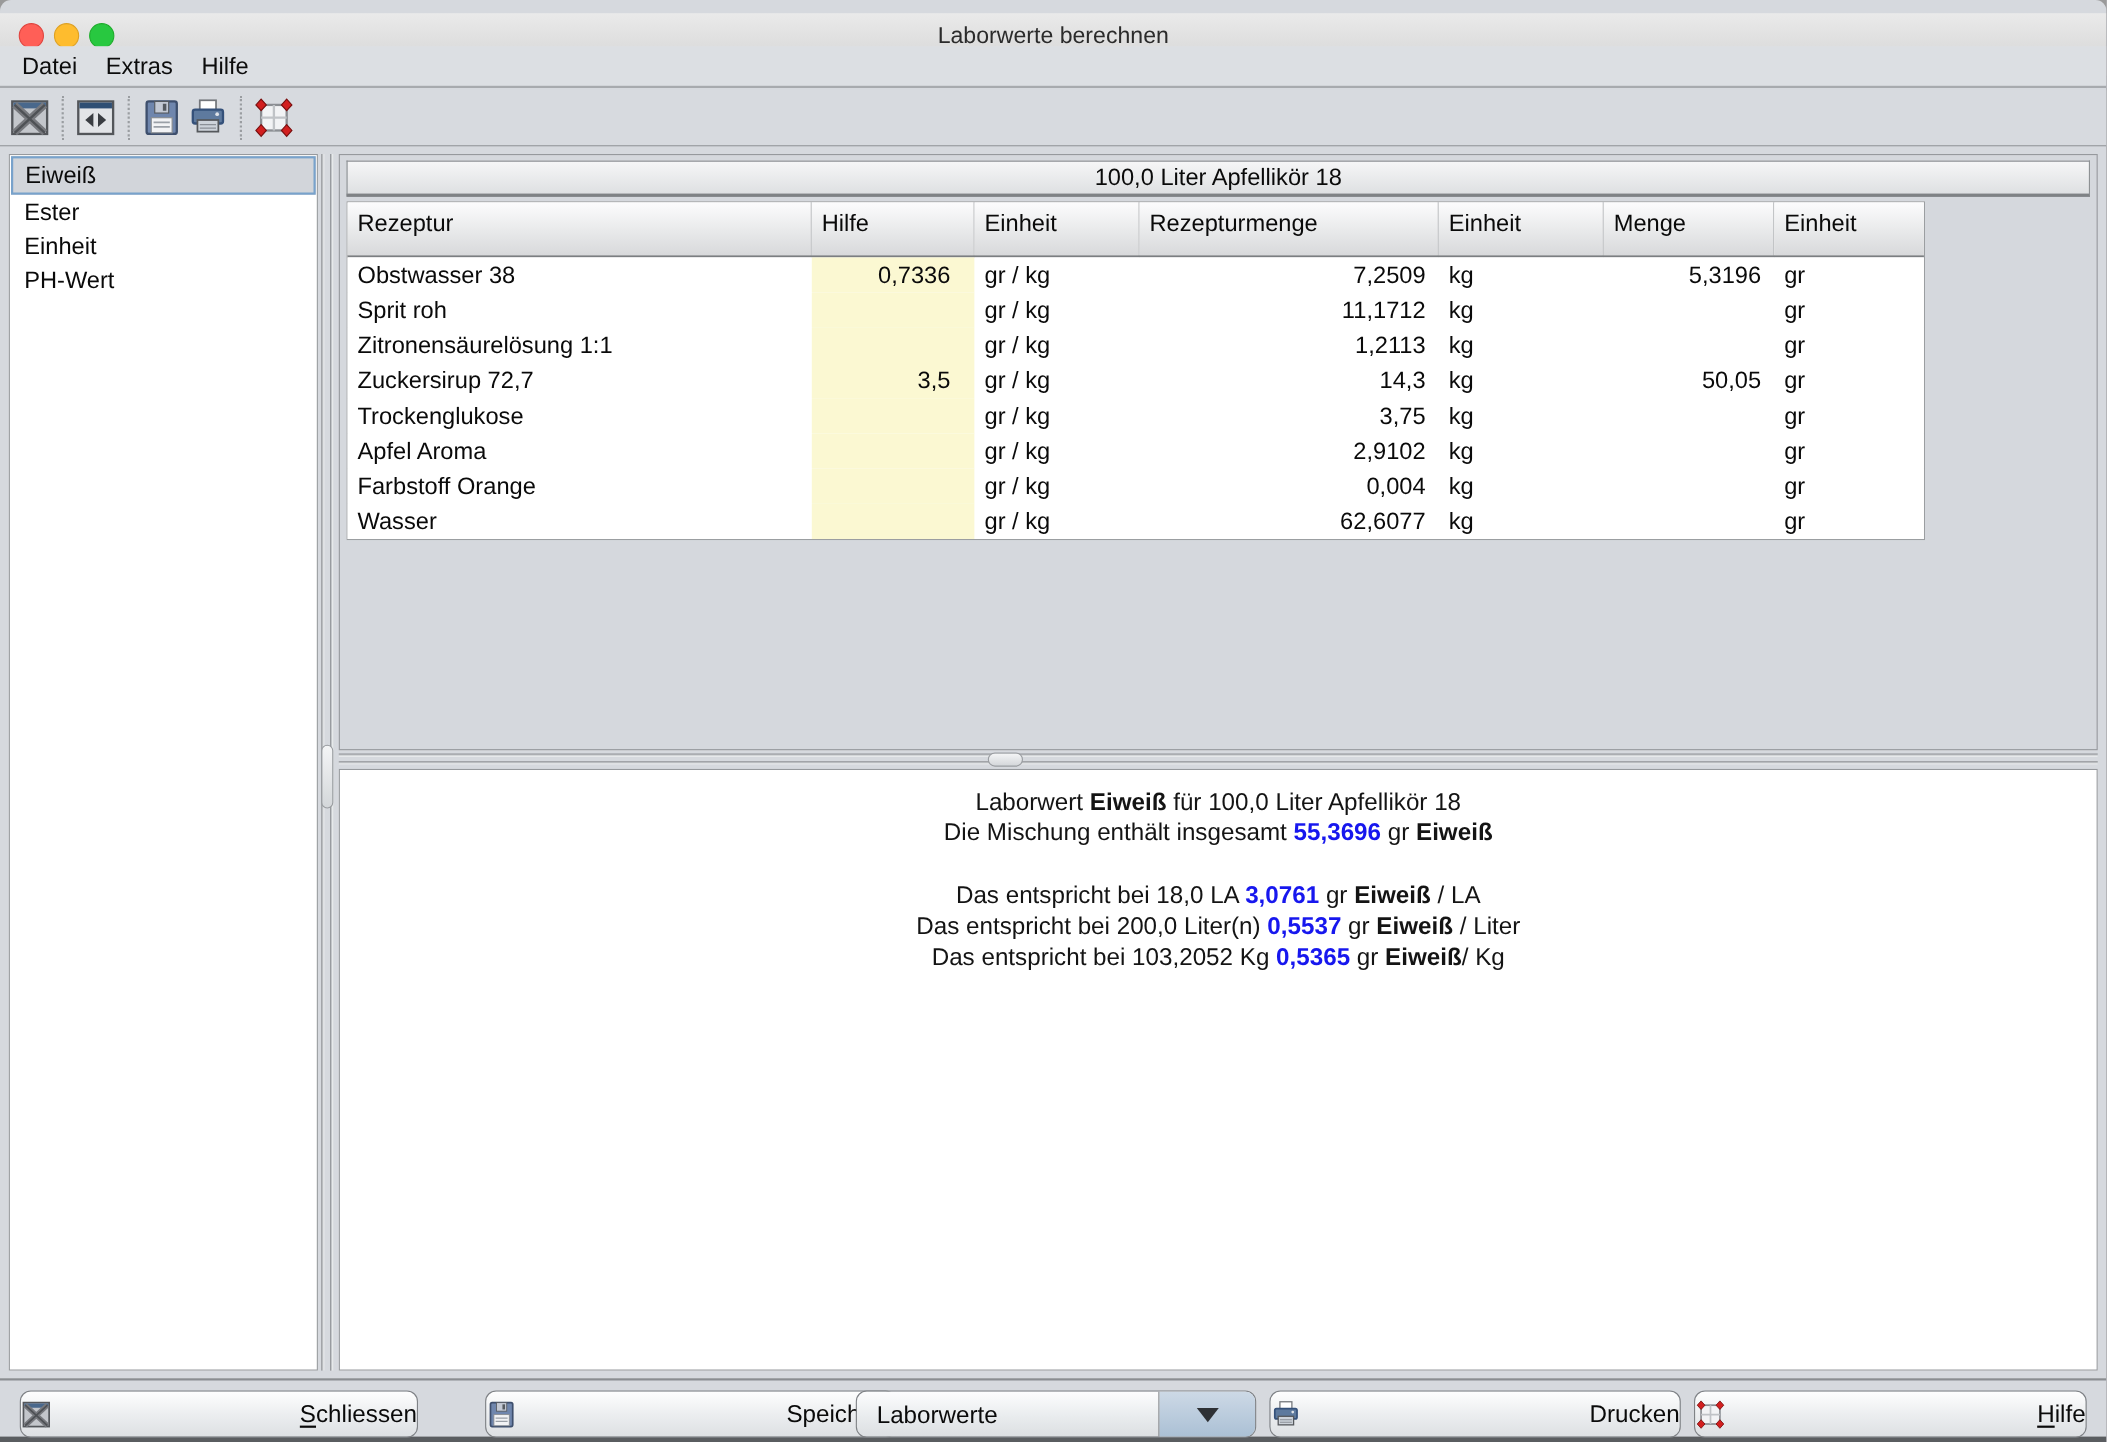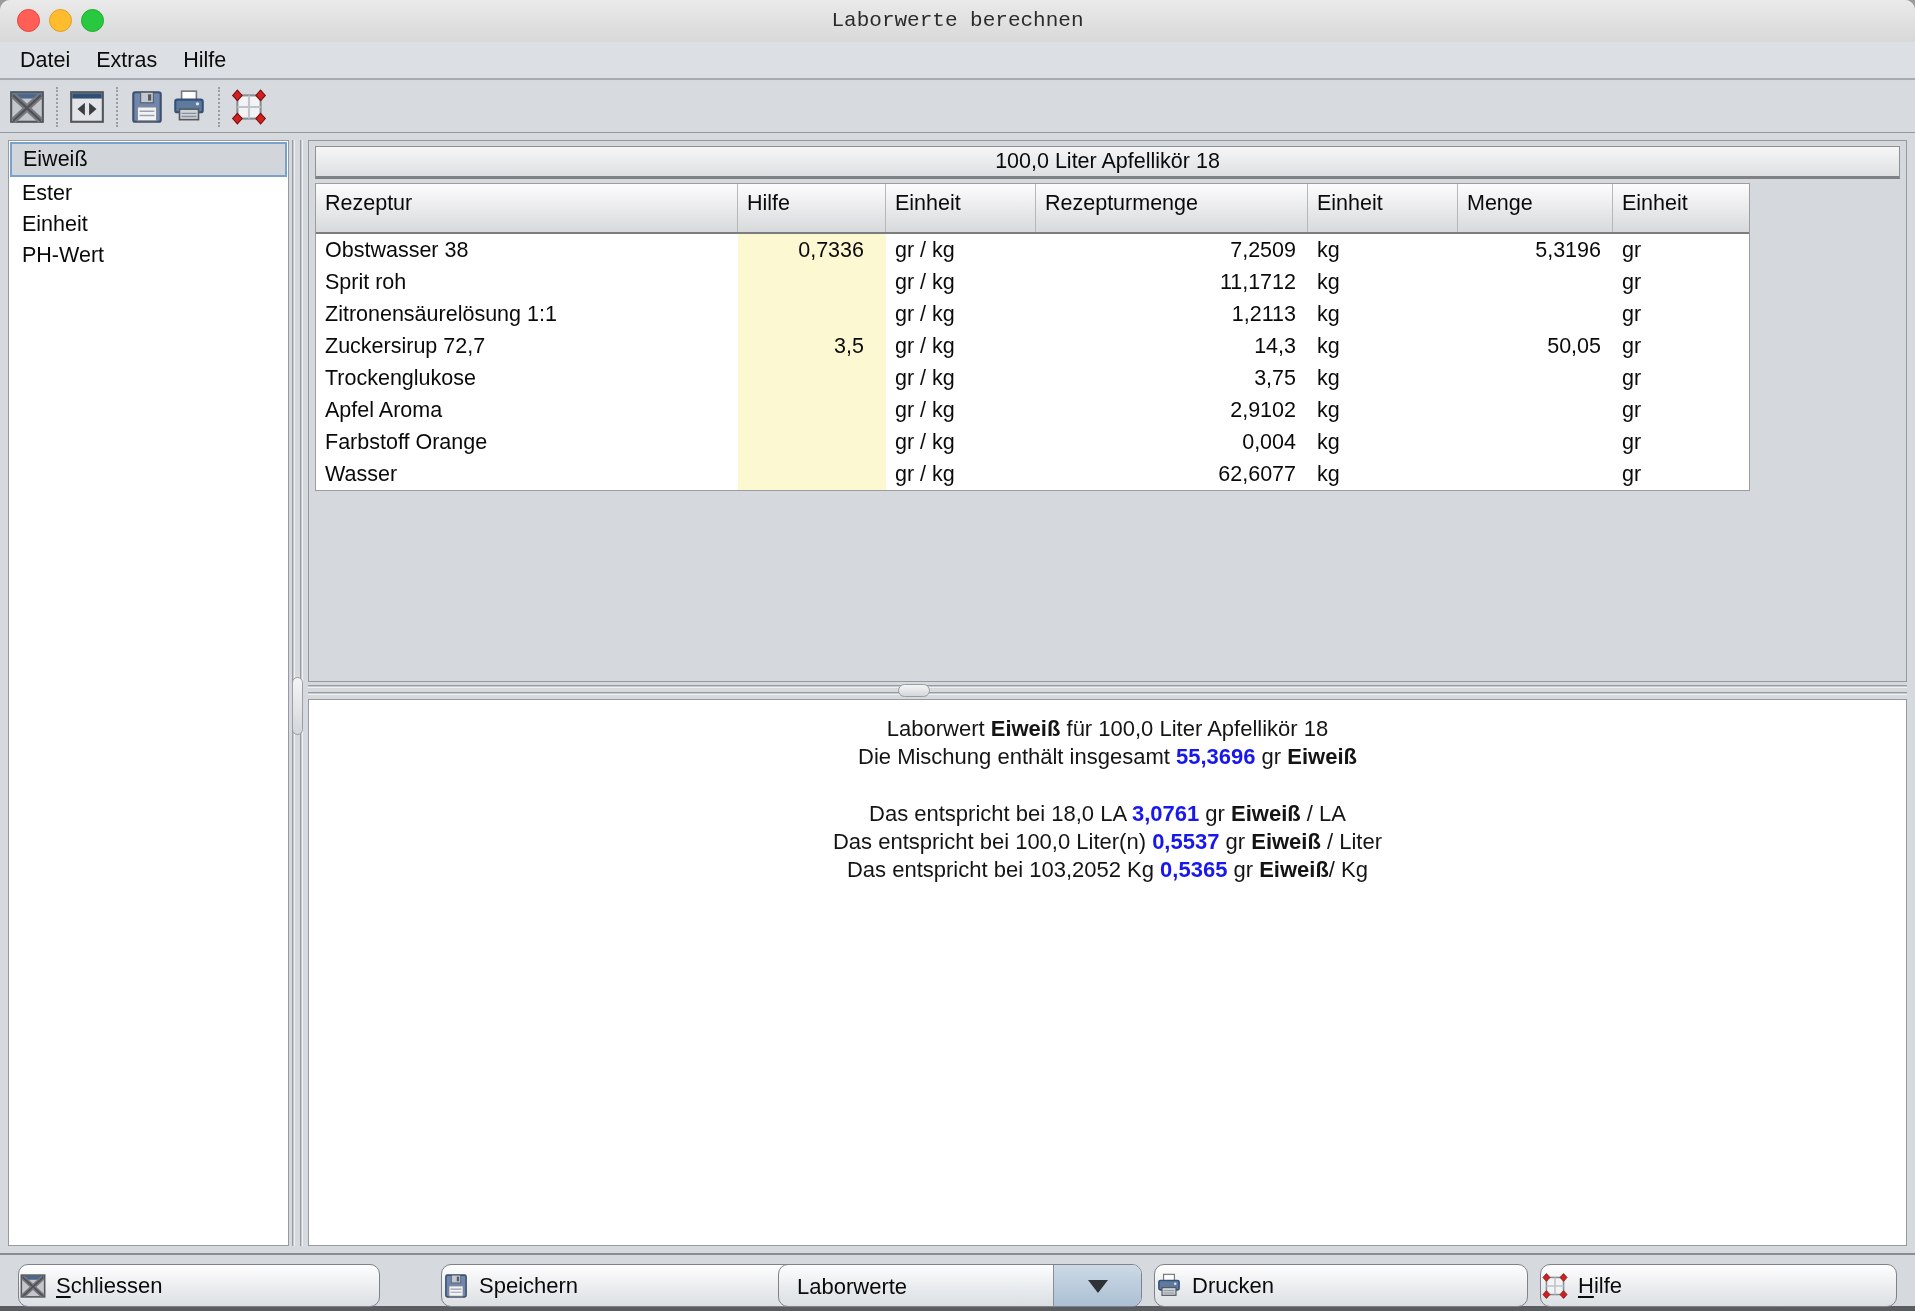--- a/index.html
+++ b/index.html
@@ -5,23 +5,23 @@
   html,body{margin:0;padding:0;background:#9a9a9a;}
   *{box-sizing:border-box;}
   #win{
     position:relative;width:1915px;height:1311px;
     background:#D6D9DE;
     font-family:"Liberation Sans",sans-serif;
     color:#111;overflow:hidden;
     border-radius:10px 10px 0 0;
   }
   
-  .titlebar{position:absolute;left:0;top:0;width:1915px;height:58px;
+  .titlebar{position:absolute;left:0;top:12px;width:1915px;height:58px;
     background:linear-gradient(#eaeaea,#d2d2d2);
-    border-bottom:1px solid #aeaeae;font-family:Liberation Mono, monospace;}
+    border-bottom:1px solid #aeaeae;}
   .tl{position:absolute;top:9px;width:23px;height:23px;border-radius:50%;}
   .tl.red{left:17px;background:#ff5f57;border:1px solid #e0443e;}
   .tl.yellow{left:49px;background:#febc2e;border:1px solid #dea123;}
   .tl.green{left:81px;background:#28c840;border:1px solid #1dad2b;}
   .title{position:absolute;left:0;right:0;top:0;height:42px;line-height:42px;
     text-align:center;font-size:21px;color:#2b2b2b;}
   
   .menubar{position:absolute;left:0;top:42px;width:1915px;height:38px;
     background:#dcdfe3;border-bottom:2px solid #a7aaae;
     display:flex;align-items:center;padding-left:20px;}
@@ -78,21 +78,21 @@
   .results{padding-top:15px;text-align:center;font-size:22px;line-height:28px;color:#141414;}
   .results .b{font-weight:bold;}
   .results .val{font-weight:bold;color:#1717ee;}
   .spacer{height:29px;}
   
   .footer{position:absolute;left:0;top:1253px;width:1915px;height:58px;
     background:#d6d9de;border-top:2px solid #8a8d91;border-bottom:5px solid #5a5d60;}
   .fbtn{position:absolute;top:9px;height:43px;border-radius:10px;
     background:linear-gradient(#fefefe,#eceef0 50%,#dde0e3);
     border:1px solid #7f8286;
-    display:flex;align-items:center;justify-content:flex-start;gap:9px;
+    display:flex;align-items:center;justify-content:space-between;gap:9px;
     font-size:22px;color:#0a0a0a;}
   .u{text-decoration:underline;text-underline-offset:3px;}
   .btn-close{left:18px;width:362px;}
   .btn-save{left:396px;width:374px;margin-left:45px;}
   .combo{position:absolute;top:9px;left:778px;width:364px;height:43px;border-radius:10px;
     background:linear-gradient(#fdfdfe,#e9ecee 55%,#dcdfe2);
     border:1px solid #7f8286;overflow:hidden;}
   .combo-text{position:absolute;left:18px;top:0;height:43px;line-height:43px;font-size:22px;color:#0a0a0a;}
   .combo-arrow{position:absolute;right:0;top:0;width:88px;height:43px;
     background:linear-gradient(#cdd9e6,#a9bfd4);border-left:1px solid #8b8e92;
@@ -298,21 +298,21 @@
     <div class="hridge b"></div>
     <div class="hhandle"></div>
   </div>
 
   <div class="right-bottom">
     <div class="results">
       <div><span>Laborwert </span><span class="b">Eiweiß</span><span> für 100,0 Liter Apfellikör 18</span></div>
       <div><span>Die Mischung enthält insgesamt </span><span class="val">55,3696</span><span> gr </span><span class="b">Eiweiß</span><span></span></div>
       <div class="spacer"></div>
       <div><span>Das entspricht bei 18,0 LA </span><span class="val">3,0761</span><span> gr </span><span class="b">Eiweiß</span><span> / LA</span></div>
-      <div><span>Das entspricht bei 100,0 Liter(n) </span><span class="val">0,5537</span><span> gr </span><span class="b">Eiweiß</span><span> / Liter</span></div>
+      <div><span>Das entspricht bei 200,0 Liter(n) </span><span class="val">0,5537</span><span> gr </span><span class="b">Eiweiß</span><span> / Liter</span></div>
       <div><span>Das entspricht bei 103,2052 Kg </span><span class="val">0,5365</span><span> gr </span><span class="b">Eiweiß</span><span>/ Kg</span></div>
     </div>
   </div>
 
   <div class="footer">
     <div class="fbtn btn-close">
       <svg class="icon" width="28" height="28" viewBox="0 0 36 36">
           <use href="#i-closewin"></use>
         </svg>
       <span><span class="u">S</span><span>chliessen</span></span>

